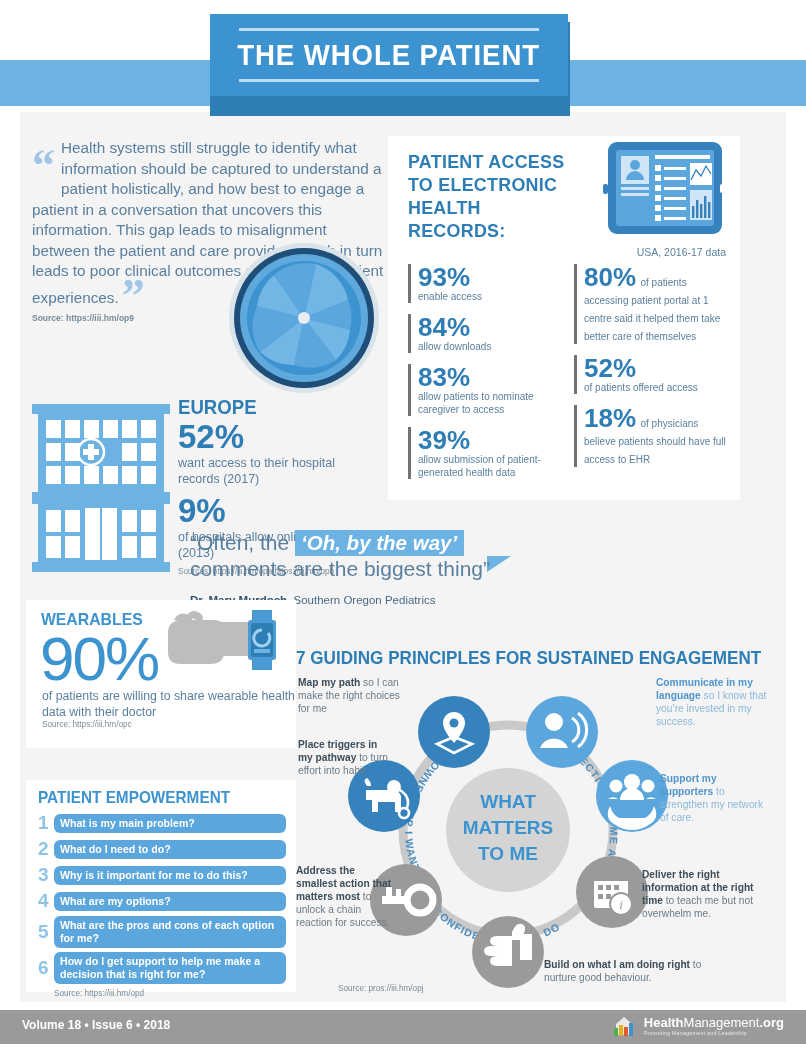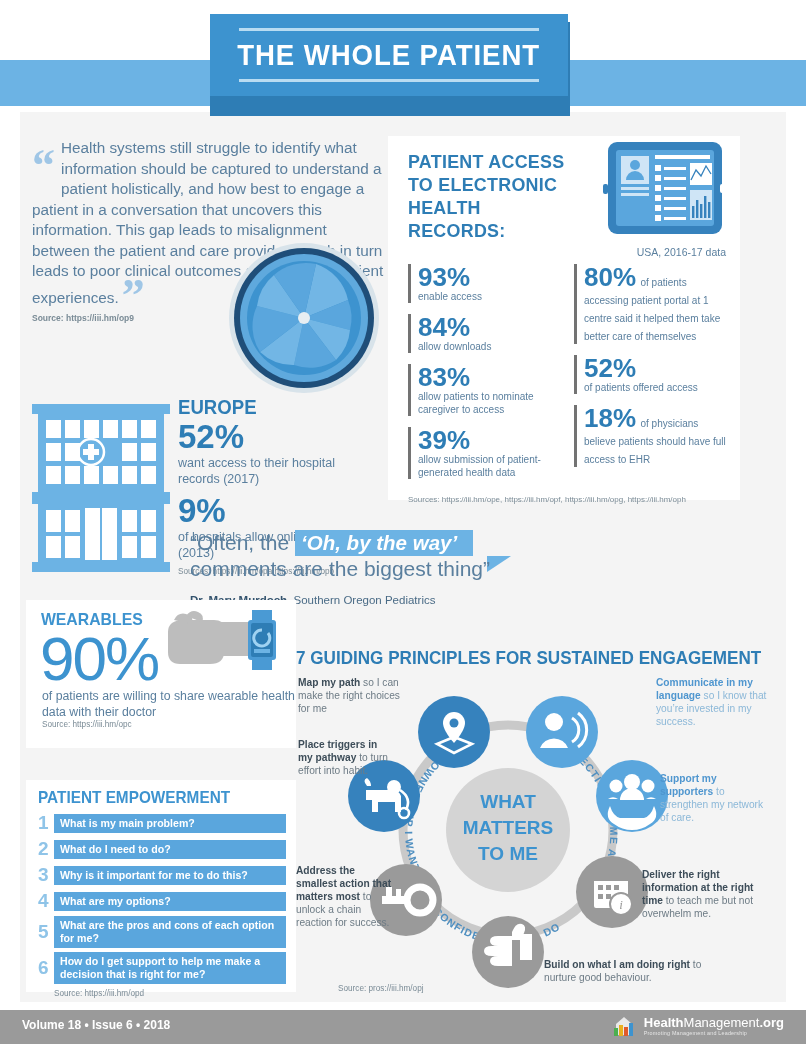--- a/index.html
+++ b/index.html
@@ -70,21 +70,21 @@
     font-family: "Liberation Sans Narrow", "Liberation Sans", sans-serif;
     transform: scaleX(.93); transform-origin: left; }
   .eu-big { color: #2e7db5; font-size: 33px; font-weight: bold; line-height: 36px; }
   .eu-t { color: #5a7f9e; font-size: 12.5px; line-height: 16px; }
   .eu-src { color: #7a8b96; font-size: 8.2px; line-height: 11px; margin-top: 5px; }
 
   
   .obtw { position: absolute; left: 190px; top: 530px; width: 545px; }
   .obtw-l1 { font-size: 21px; color: #5a7f9e; line-height: 26px; }
   .hl { background: #6cb3e4; color: #fff; font-weight: bold; font-style: italic;
-       padding: 1px 16px 2px 6px; font-size: 20.5px; }
+       padding: 1px 7px 2px 6px; font-size: 20.5px; }
   .tail { position: absolute; left: 487px; top: 556px; width: 0; height: 0;
     border-left: 24px solid #6cb3e4; border-bottom: 16px solid transparent; }
   .obtw-l2 { font-size: 21px; color: #5a7f9e; line-height: 26px; }
   .attr { margin-top: 12px; font-size: 11.5px; color: #4a6b86; }
   .attr b { color: #33536e; }
   .obtw-src { color: #7a8b96; font-size: 8.2px; margin-top: 6px; }
 
   
   .wear { position: absolute; left: 26px; top: 600px; width: 270px; height: 148px;
           background: #ffffff; }
@@ -100,21 +100,21 @@
   
   .emp { position: absolute; left: 26px; top: 780px; width: 270px; height: 212px;
          background: #ffffff; padding: 8px 10px 0 12px; }
   .emp-h { color: #3d93cf; font-size: 16.5px; font-weight: bold; margin-bottom: 5px;
     font-family: "Liberation Sans Narrow", "Liberation Sans", sans-serif;
     transform: scaleX(.93); transform-origin: left; }
   .emp-row { display: flex; align-items: center; margin-bottom: 4px; }
   .emp-n { color: #8fc4e8; font-size: 19px; font-weight: bold; width: 16px;
     font-family: "Liberation Sans Narrow", "Liberation Sans", sans-serif; flex: none; }
   .emp-bar { background: #5aa6dd; color: #fff; font-size: 10.6px; font-weight: bold;
-    line-height: 13px; padding: 3px 6px; flex: 1; }
+    line-height: 13px; padding: 3px 6px; flex: 1; border-radius: 6px; }
   .emp-src { color: #7a8b96; font-size: 8.2px; margin-top: 5px; margin-left: 16px; }
 
   
   .pr-h { position: absolute; left: 296px; top: 648px; color: #2e7db5; font-size: 18px;
     font-weight: bold; font-family: "Liberation Sans Narrow", "Liberation Sans", sans-serif;
     transform: scaleX(.95); transform-origin: left; }
   .circ-wrap { position: absolute; left: 296px; top: 668px; width: 486px; height: 330px; }
   .lbl { position: absolute; font-size: 10.2px; line-height: 13px; color: #6d7b85; width: 112px; }
   .lbl b { color: #3d4d59; }
   .lbl.blue { color: #8cb8d8; } .lbl.blue b { color: #4f96cf; }
@@ -239,21 +239,20 @@
           <div class="stat">
             <span class="big">52%</span>
             <div class="inl blk">of patients offered access</div>
           </div>
           <div class="stat">
             <span class="big">18%</span>
             <span class="inl">of physicians believe patients should have full access to EHR</span>
           </div>
         </div>
       </div>
-      <div class="ehr-src">Sources: https://iii.hm/ope, https://iii.hm/opf, https://iii.hm/opg, https://iii.hm/oph</div>
     </div>
   </div>
 
   <svg class="europe-ico" viewBox="0 0 142 178">
     <rect x="2" y="6" width="138" height="10" fill="#6cb3e4"></rect>
     <rect x="8" y="16" width="126" height="78" fill="#6cb3e4"></rect>
     <rect x="2" y="94" width="138" height="12" fill="#6cb3e4"></rect>
     <rect x="8" y="106" width="126" height="58" fill="#6cb3e4"></rect>
     <rect x="2" y="164" width="138" height="10" fill="#6cb3e4"></rect>
     <g fill="#ffffff">

